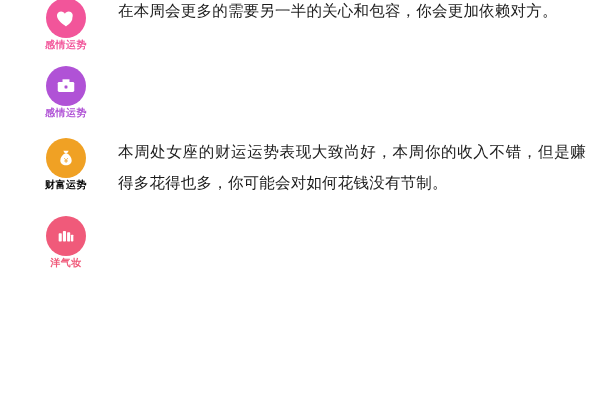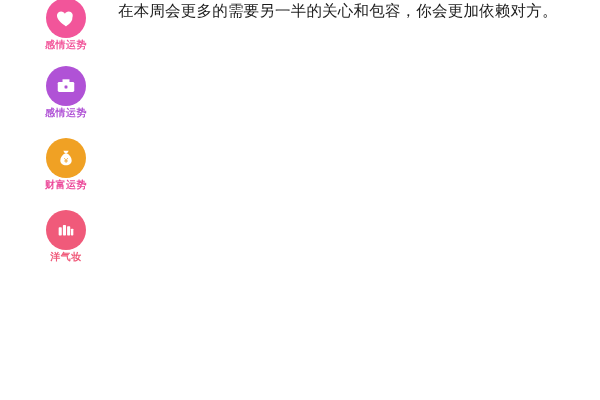--- a/index.html
+++ b/index.html
@@ -57,21 +57,21 @@
     flex: 1;
     font-size: 15.5px;
     line-height: 31px;
     color: #1b1b1b;
     letter-spacing: 0.2px;
     text-align: justify;
     padding-top: 0px;
   }
   .sec-love .label-text { color: #f2559a; }
   .sec-work .label-text { color: #b052d6; }
-  .sec-wealth .label-text { color: #ec4899; }
+  .sec-wealth .label-text { color: #000000; }
   .sec-style .label-text { color: #f05a7a; }
 
   
   #sec-love { margin-top: -36px; }
   #sec-work { margin-top: 12px; }
   #sec-wealth { margin-top: 16px; }
   #sec-style { margin-top: 16px; }
 
   #sec-love .label-col { padding-top: 34px; }
   .clip-bottom {
@@ -116,20 +116,21 @@
     <div class="label-col">
       <div class="badge" style="background:#f0a124;">
         <svg width="22" height="22" viewBox="0 0 24 24" aria-hidden="true">
           <path d="M9 4h6l-1.6 2.6h-2.8z" fill="#ffffff"></path>
           <path d="M12 6.6c4 1.6 6.2 4.8 6.2 8.2 0 3-2.6 5.2-6.2 5.2s-6.2-2.2-6.2-5.2c0-3.4 2.2-6.6 6.2-8.2z" fill="#ffffff"></path>
           <text x="12" y="17" font-size="8" text-anchor="middle" fill="#f0a124" font-family="'Liberation Sans', sans-serif">¥</text>
         </svg>
       </div>
       <div class="label-text">财富运势</div>
     </div>
+    <div class="body-col">本周处女座的财运运势表现大致尚好，本周你的收入不错，但是赚得多花得也多，你可能会对如何花钱没有节制。</div>
   </div>
 
   <div class="section sec-style" id="sec-style">
     <div class="label-col">
       <div class="badge" style="background:#f05a7a;">
         <svg width="22" height="22" viewBox="0 0 24 24" aria-hidden="true">
           <rect x="4" y="9" width="3.4" height="9" rx="0.8" fill="#ffffff"></rect>
           <rect x="8.6" y="6.5" width="3.4" height="11.5" rx="0.8" fill="#ffffff"></rect>
           <rect x="13.2" y="8" width="3.4" height="10" rx="0.8" fill="#ffffff"></rect>
           <rect x="17.4" y="10.5" width="2.6" height="7.5" rx="0.8" fill="#ffffff"></rect>

